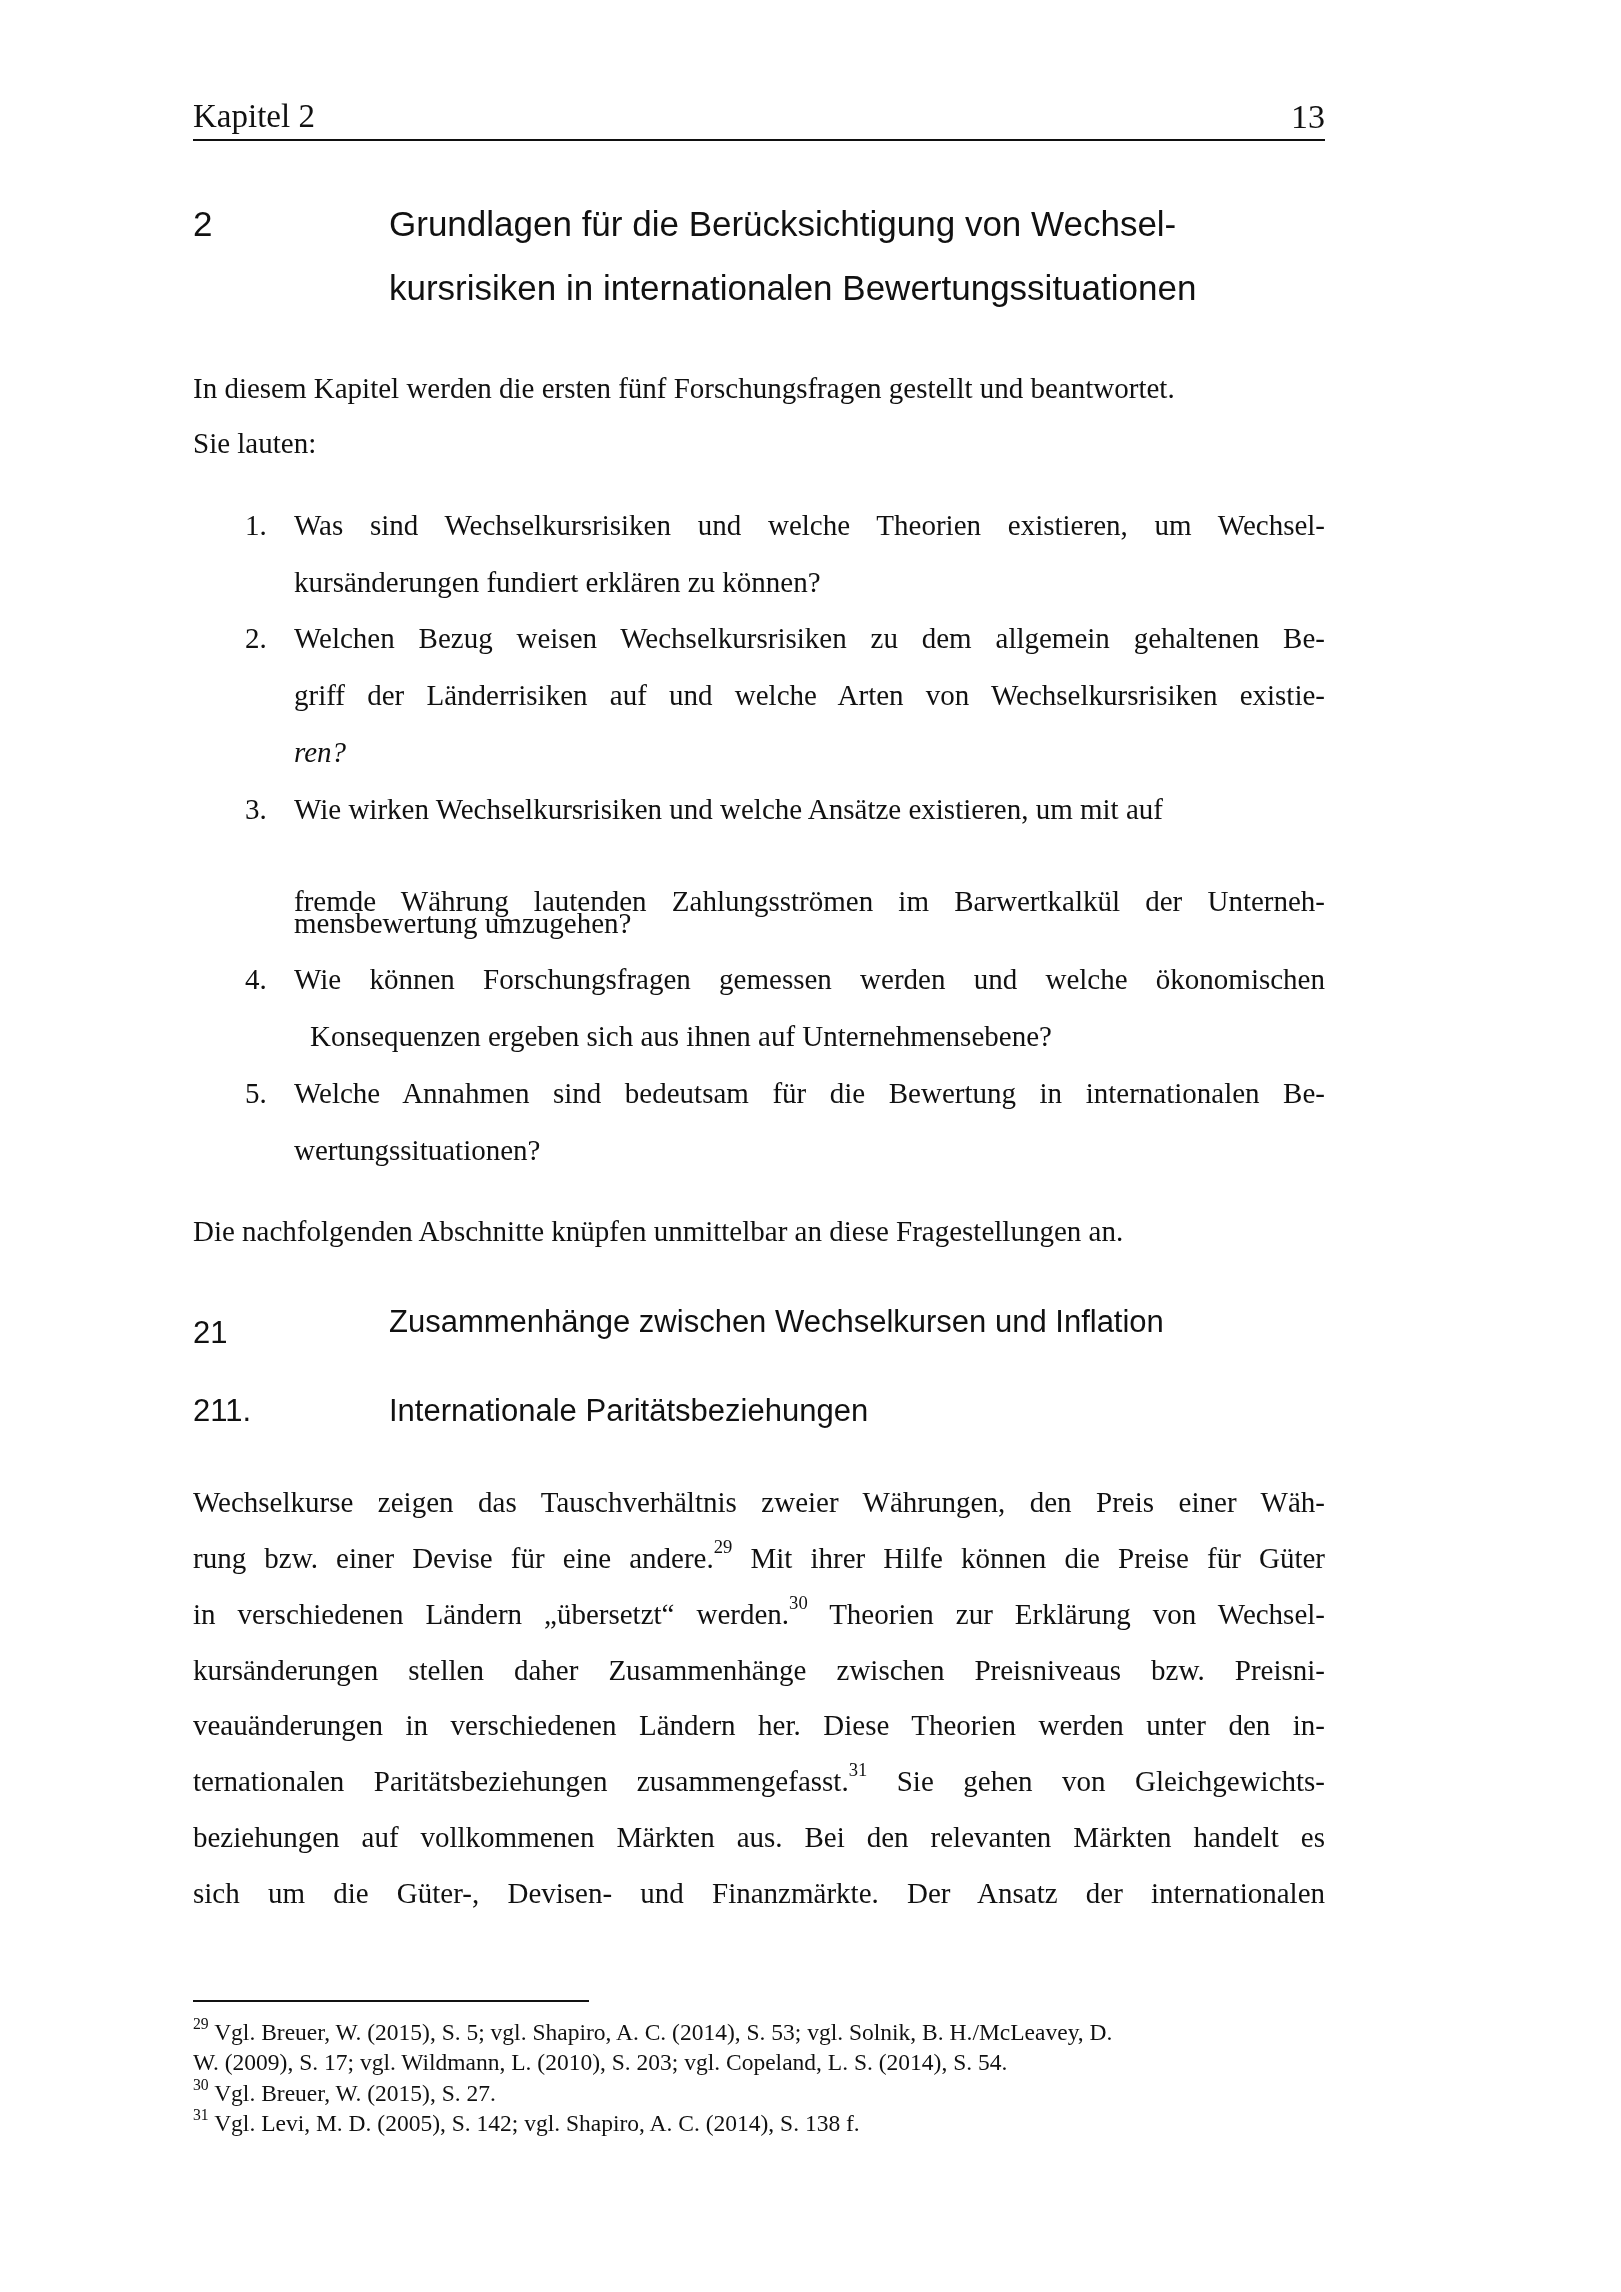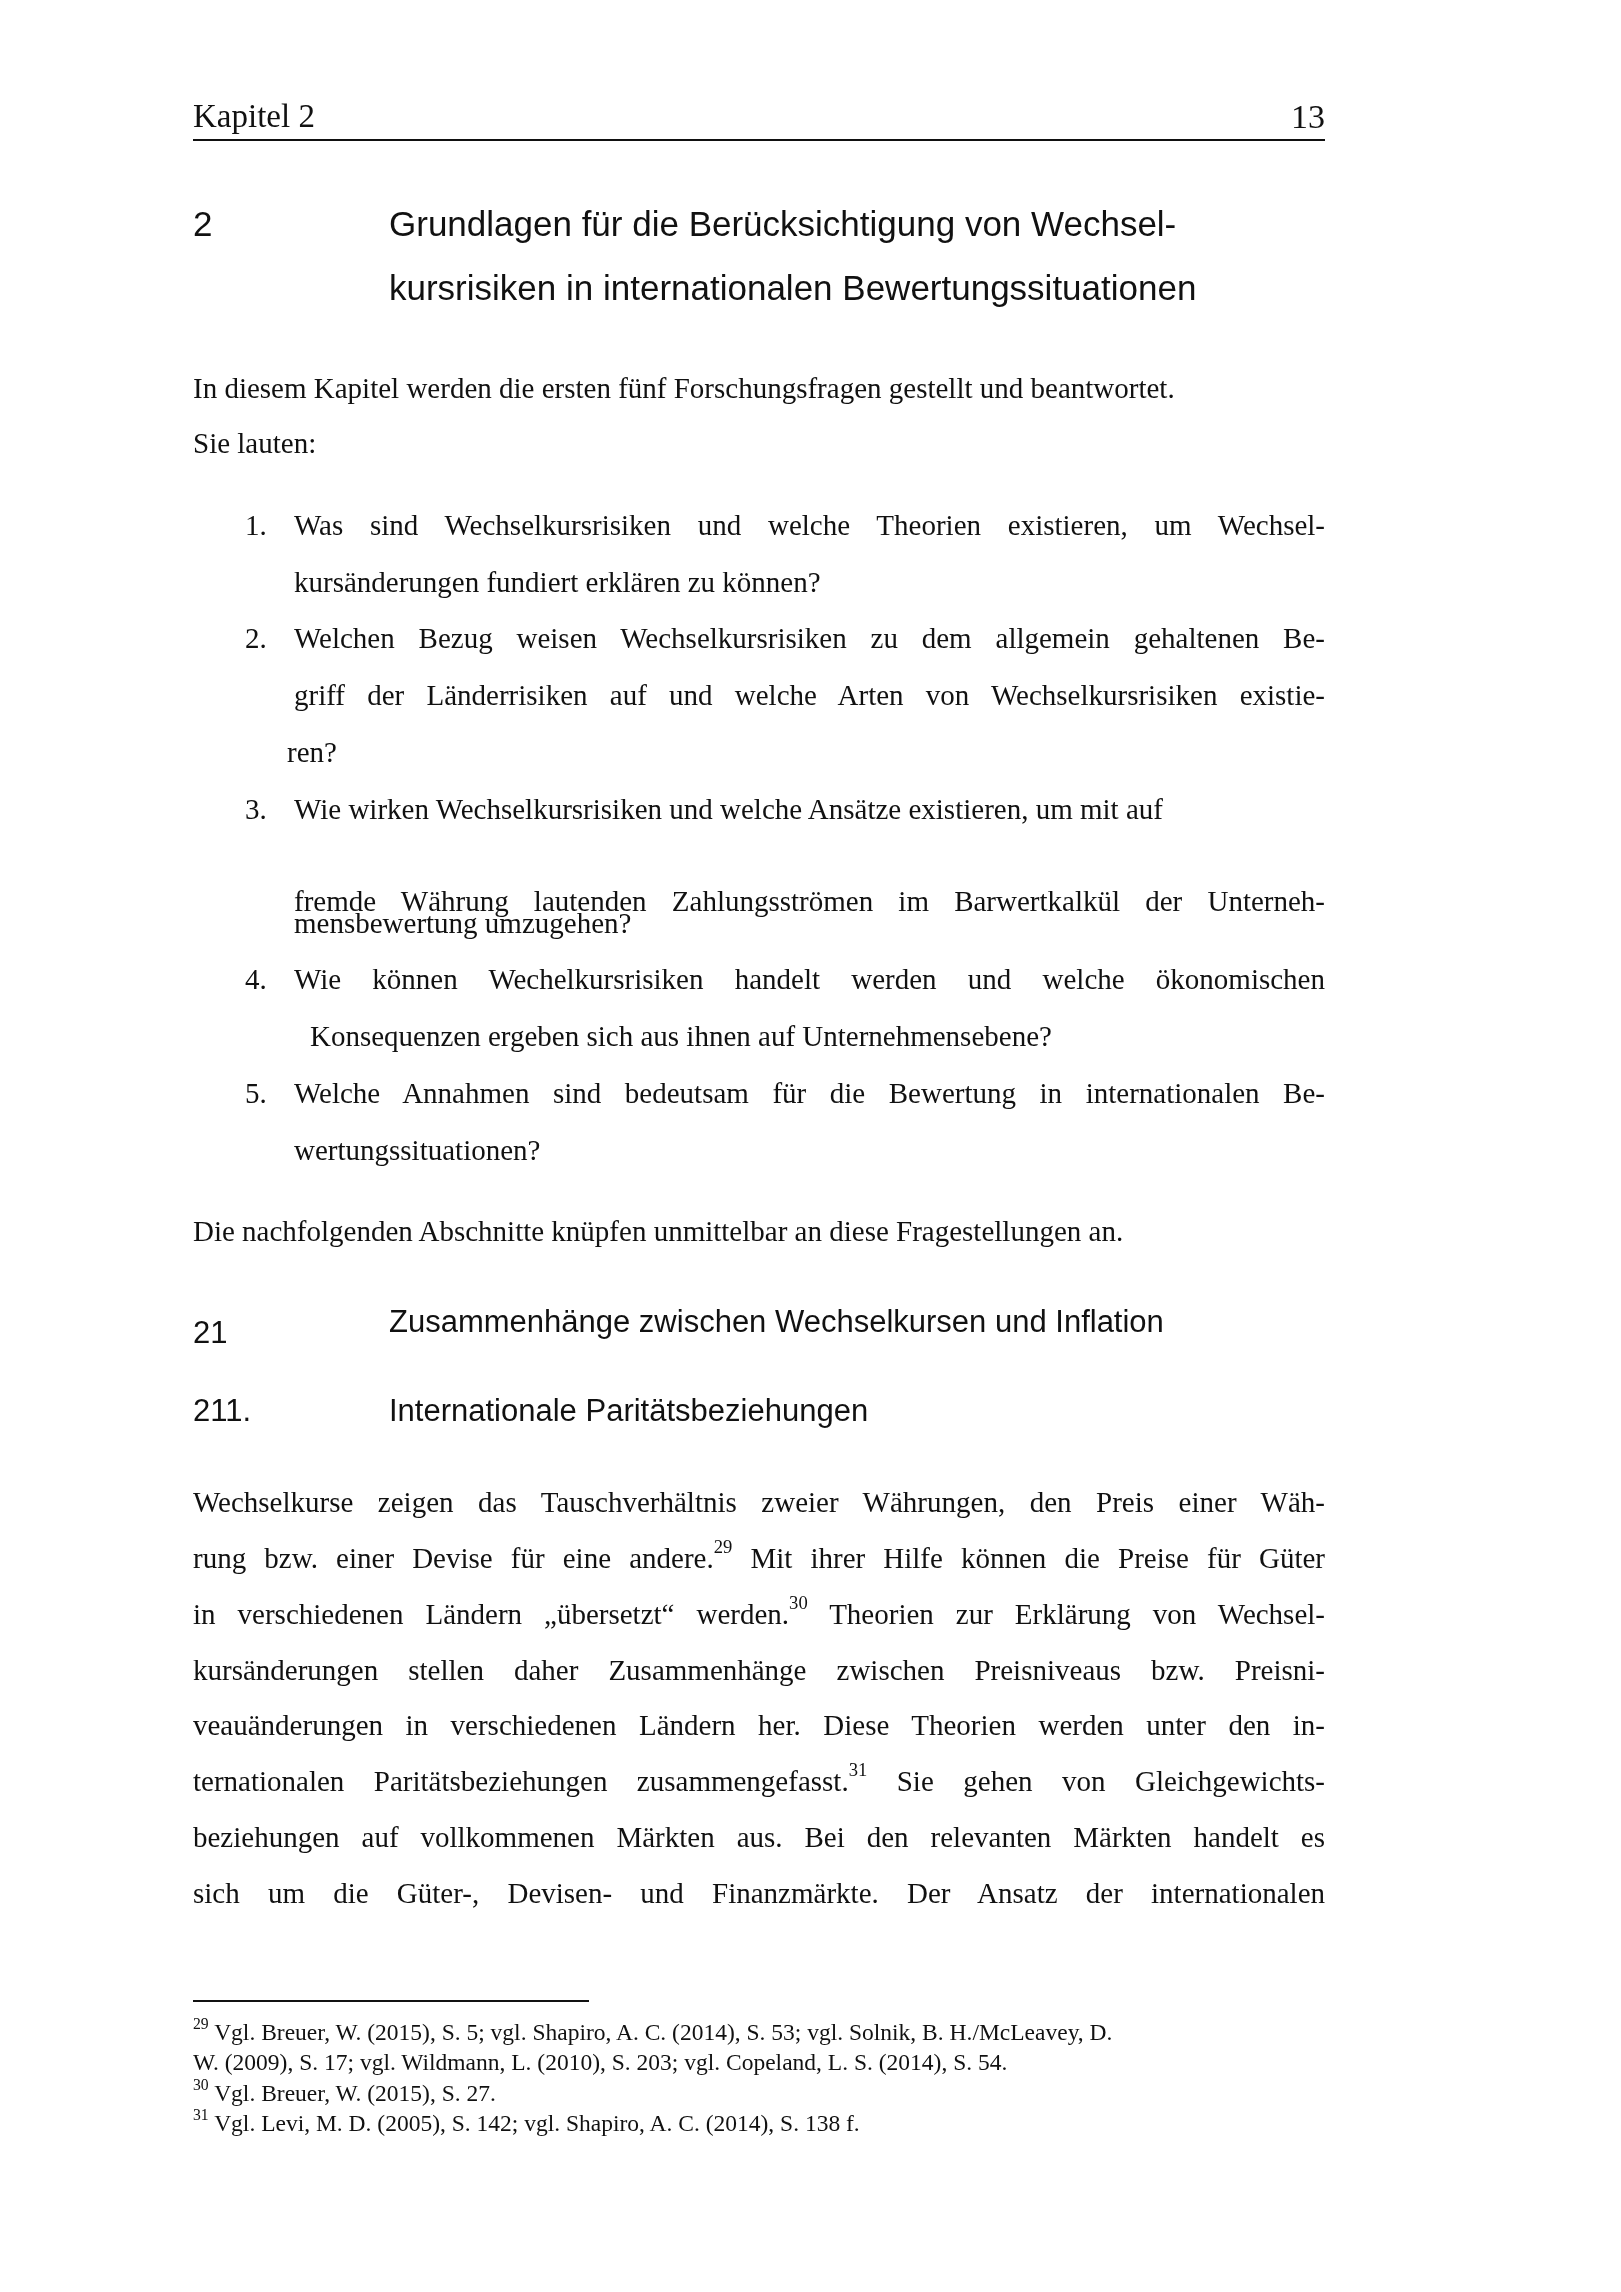--- a/index.html
+++ b/index.html
@@ -40,31 +40,31 @@
 <div>
   <div>
     <div class="abs serif body" style="left:245px; top:509px;">1.</div>
     <div class="abs serif body just-list" style="left:294px; top:509px;">Was sind Wechselkursrisiken und welche Theorien existieren, um Wechsel-</div>
     <div class="abs serif body" style="left:294px; top:566px;">kursänderungen fundiert erklären zu können?</div>
   </div>
   <div>
     <div class="abs serif body" style="left:245px; top:622px;">2.</div>
     <div class="abs serif body just-list" style="left:294px; top:622px;">Welchen Bezug weisen Wechselkursrisiken zu dem allgemein gehaltenen Be-</div>
     <div class="abs serif body just-list" style="left:294px; top:679px;">griff der Länderrisiken auf und welche Arten von Wechselkursrisiken existie-</div>
-    <div class="abs serif body" style="left:287px; top:736px;">ren?</div>
+    <div class="abs serif body" style="left:294px; top:736px;font-style:italic;">ren?</div>
   </div>
   <div>
     <div class="abs serif body" style="left:245px; top:793px;">3.</div>
     <div class="abs serif body" style="left:294px; top:793px;">Wie wirken Wechselkursrisiken und welche Ansätze existieren, um mit auf</div>
     <div class="abs serif body just-list" style="left:294px; top:885px;">fremde Währung lautenden Zahlungsströmen im Barwertkalkül der Unterneh-</div>
     <div class="abs serif body" style="left:294px; top:907px;">mensbewertung umzugehen?</div>
   </div>
   <div>
     <div class="abs serif body" style="left:245px; top:963px;">4.</div>
-    <div class="abs serif body just-list" style="left:294px; top:963px;">Wie können Wechelkursrisiken handelt werden und welche ökonomischen</div>
+    <div class="abs serif body just-list" style="left:294px; top:963px;">Wie können Forschungsfragen gemessen werden und welche ökonomischen</div>
     <div class="abs serif body" style="left:294px; top:1020px;margin-left:16px;">Konsequenzen ergeben sich aus ihnen auf Unternehmensebene?</div>
   </div>
   <div>
     <div class="abs serif body" style="left:245px; top:1077px;">5.</div>
     <div class="abs serif body just-list" style="left:294px; top:1077px;">Welche Annahmen sind bedeutsam für die Bewertung in internationalen Be-</div>
     <div class="abs serif body" style="left:294px; top:1134px;">wertungssituationen?</div>
   </div>
 </div>
 
 <div class="abs serif body" style="left:193px; top:1215px;">Die nachfolgenden Abschnitte knüpfen unmittelbar an diese Fragestellungen an.</div>

